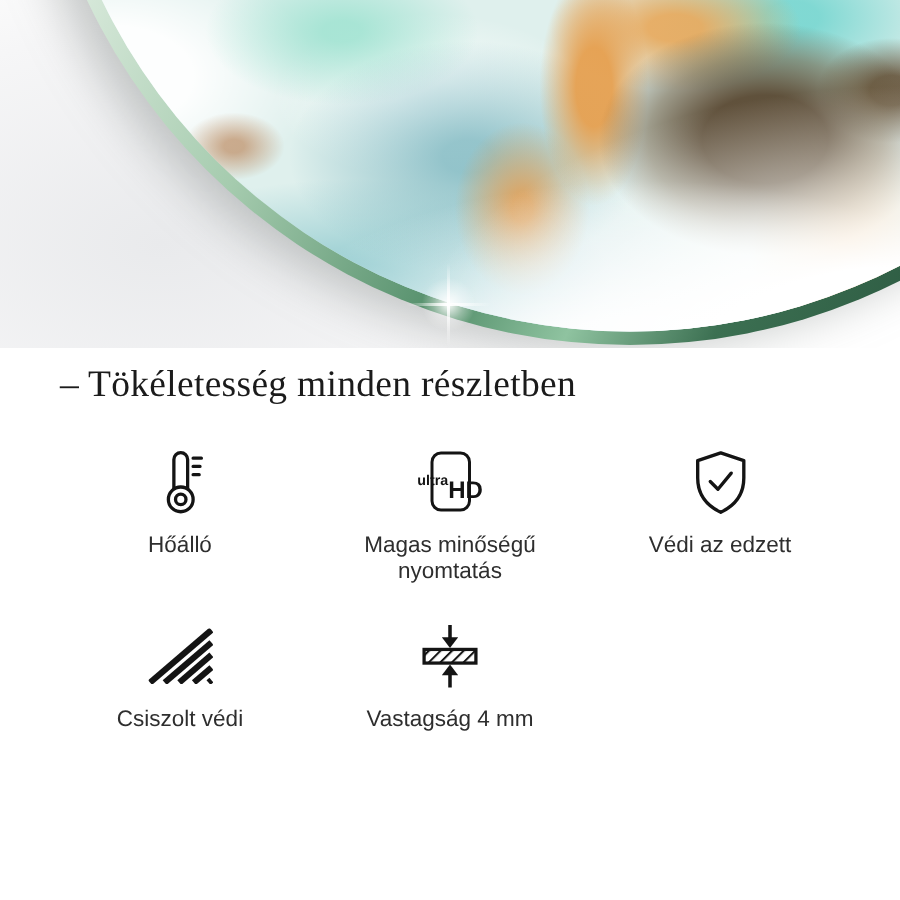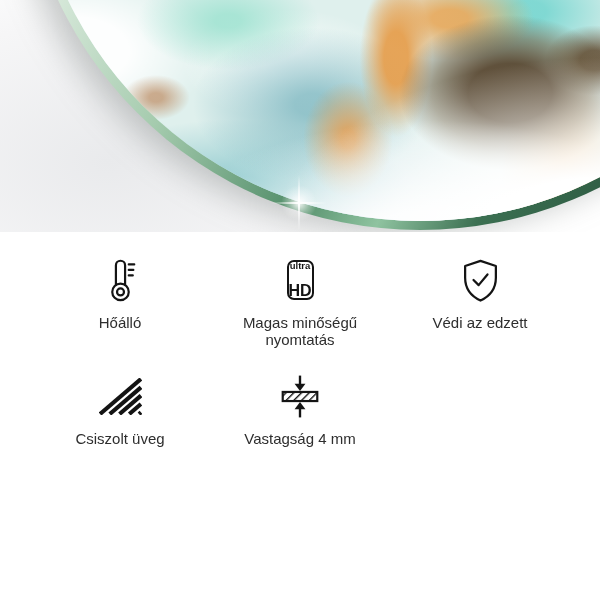--- a/index.html
+++ b/index.html
@@ -52,41 +52,42 @@
   h1 span { display:block; }
   .desc { margin-top:13px; width:522px; font-size:13px; line-height:26.5px; color:#3e3e3e; }
 
   
   .features { margin:24px 30px 0; display:grid; grid-template-columns:repeat(3,1fr); row-gap:24px; }
   .feature { display:flex; flex-direction:column; align-items:center; }
   .icon-box { height:48px; display:flex; align-items:center; justify-content:center; }
   .feature .label { margin-top:10px; font-size:15px; color:#2e2e2e; text-align:center; }
   svg .st { stroke:#141414; fill:none; stroke-width:2.4; }
   .uhd { width:27px; height:40px; border:2.5px solid #141414; border-radius:7px;
-         display:flex; flex-direction:column; align-items:center; justify-content:center; color:#141414; }
+         display:flex; flex-direction:row; align-items:center; justify-content:center; color:#141414; }
   .uhd-top { font-size:9.5px; font-weight:600; line-height:1; }
   .uhd-bottom { font-size:16px; font-weight:700; line-height:1; margin-top:13px; }
 </style>
 </head>
 <body>
 
 <div class="hero">
   <div class="hero-bg"></div>
   <div class="disc-shadow"></div>
   <div class="disc-rim"></div>
   <div class="disc-art"></div>
   <div class="sparkle">
     <div class="glow"></div>
       <div class="ray-h"></div>
       <div class="ray-v"></div>
   </div>
 </div>
 
 <div class="content">
   <h1>
+    <span>– Tökéletesség minden részletben</span>
   </h1>
 </div>
 
 <div class="features">
 
   <div class="feature">
     <div class="icon-box">
       <svg width="37" height="44" viewBox="0 0 40 48">
         <path class="st" d="M15 30 V8 a5 5 0 0 1 10 0 V30"></path>
         <circle class="st" cx="20" cy="37" r="9"></circle>
@@ -123,21 +124,21 @@
       <svg width="43" height="37" viewBox="0 0 44 38">
         <g stroke="#141414" stroke-width="4.2" fill="none">
           <line x1="1" y1="37" x2="43" y2="1"></line>
           <line x1="11" y1="37" x2="43" y2="9.6"></line>
           <line x1="21" y1="37" x2="43" y2="18.1"></line>
           <line x1="31" y1="37" x2="43" y2="26.7"></line>
           <line x1="41" y1="37" x2="43" y2="35.3"></line>
         </g>
       </svg>
     </div>
-    <div class="label">Csiszolt üveg</div>
+    <div class="label">Csiszolt védi</div>
   </div>
 
   <div class="feature">
     <div class="icon-box">
       <svg width="40" height="45" viewBox="0 0 44 48">
         <defs>
           <pattern id="hatch" width="6" height="6" patternUnits="userSpaceOnUse" patternTransform="rotate(45)">
             <line x1="0" y1="0" x2="0" y2="6" stroke="#141414" stroke-width="3"></line>
           </pattern>
         </defs>

